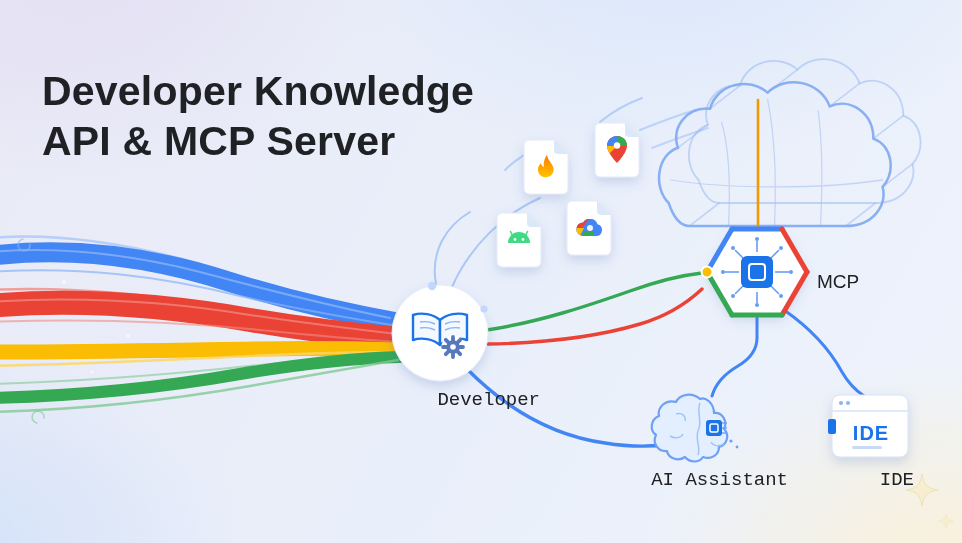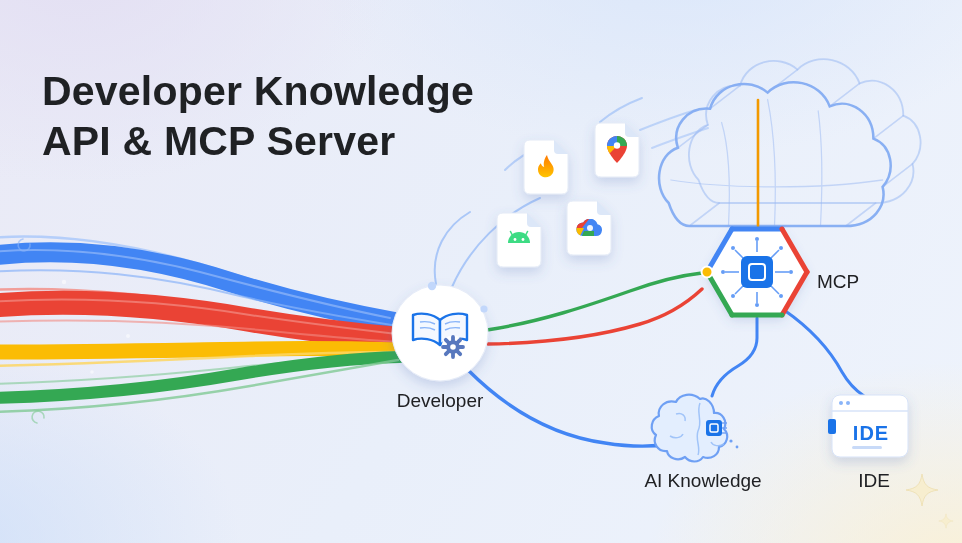--- a/index.html
+++ b/index.html
@@ -13,21 +13,21 @@
       radial-gradient(60% 60% at 70% -10%, rgba(216,229,250,.85) 0%, rgba(216,229,250,0) 65%),
       linear-gradient(120deg,#EAEAF6 0%,#E9EFFA 50%,#EEF3FC 100%);
   }
   svg.layer{position:absolute;left:0;top:0;}
   svg text{font-family:"Liberation Sans","DejaVu Sans",sans-serif;}
   .title{
     position:absolute;left:42px;top:66px;width:540px;
     font-size:41px;line-height:1.22;font-weight:600;color:#1F2124;letter-spacing:.2px;
   }
   .node-label{position:absolute;color:#202124;font-size:19px;font-weight:500;line-height:1.32;}
-  .lbl-center{text-align:center;}
+  .lbl-center{text-align:right;font-family:Liberation Mono, monospace;}
   .lbl-kapi{left:340px;top:388px;width:200px;}
   .lbl-mcp{left:817px;top:253px;width:90px;text-align:left;margin-top:16px;}
   .lbl-ai{left:618px;top:468px;width:170px;}
   .lbl-ide{left:834px;top:468px;width:80px;}
 </style>
 </head>
 <body>
 
 <div class="stage">
 
@@ -268,17 +268,17 @@
   </div>
 
   <div class="node-label lbl-center lbl-kapi">
     <div>Developer</div>
   </div>
 
   <div class="node-label lbl-mcp">
     <div>MCP</div>
   </div>
 
-  <div class="node-label lbl-center lbl-ai">AI Knowledge</div>
+  <div class="node-label lbl-center lbl-ai">AI Assistant</div>
 
   <div class="node-label lbl-center lbl-ide">IDE</div>
 
 </div>
 
 </body></html>

